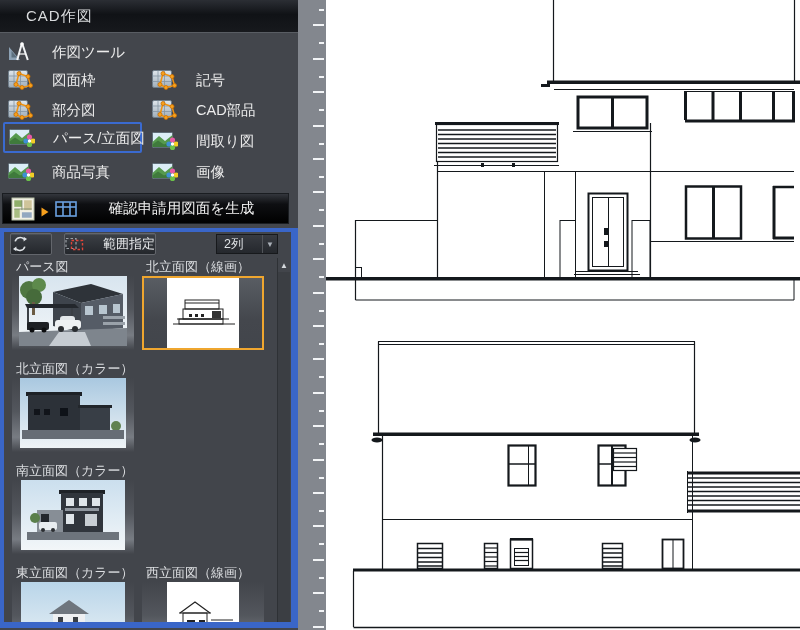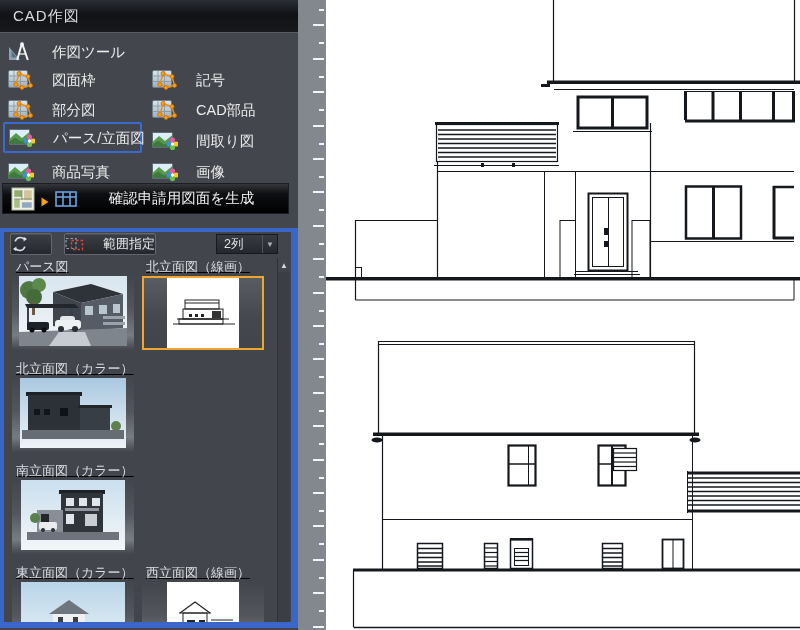--- a/index.html
+++ b/index.html
@@ -3,46 +3,46 @@
 <meta charset="utf-8">
 <style>
   * { margin:0; padding:0; box-sizing:border-box; }
   body { font-family:"Liberation Sans","DejaVu Sans",sans-serif; }
   .app { position:relative; width:800px; height:630px; background:#43464c; overflow:hidden; }
 
   
   .titlebar { position:absolute; left:0; top:0; width:298px; height:33px;
     background:linear-gradient(180deg,#2b2e34 0%,#101216 45%,#17191d 100%);
     border-bottom:1px solid #595d63; color:#d8dadc; font-size:15px;
-    display:flex; align-items:center; padding-left:13px; letter-spacing:1px; }
+    display:flex; align-items:center; padding-left:26px; letter-spacing:1px; }
   .mi { position:absolute; display:flex; align-items:center; gap:18px; height:24px;
     color:#ececec; font-size:14.5px; white-space:nowrap; cursor:default; }
   .mi .ic { display:inline-flex; width:26px; height:22px; flex:0 0 auto; }
   .selbox { position:absolute; left:3px; top:122px; width:139px; height:31px;
     border:2px solid #3a6ad0; border-radius:2px; }
-  .genbar { position:absolute; left:2px; top:183px; width:287px; height:31px;
+  .genbar { position:absolute; left:2px; top:193px; width:287px; height:31px;
     background:linear-gradient(180deg,#33363c 0%,#0e0f12 35%,#000 100%);
     border:1px solid #1a1d21; display:flex; align-items:center; padding:0 8px; gap:6px;
     color:#f2f2f2; font-size:14.5px; cursor:pointer; }
   .genbar .gen-label { flex:1; text-align:center; }
 
   
   .panel { position:absolute; left:0; top:228px; width:298px; height:400px;
     border:solid #3a66c8; border-width:4px 7px 6px 4px; background:#42454b; overflow:hidden; }
   .tbtn { position:absolute; height:22px; background:linear-gradient(180deg,#3c4046,#24272c);
     border:1px solid #63666c; border-radius:2px; display:flex; align-items:center;
     justify-content:space-between; gap:5px; color:#e6e8ea; font-size:13px; cursor:pointer;
     box-shadow:inset 0 1px rgba(255,255,255,.08); }
   .dropdown { position:absolute; left:212px; top:2px; width:62px; height:20px;
     background:linear-gradient(180deg,#383b41,#25282d); border:1px solid #17191c;
     color:#e0e3e6; font-size:12.5px; display:flex; align-items:center; cursor:pointer; }
   .dropdown .dval { flex:1; padding-left:7px; }
   .dropdown .darr { width:15px; height:100%; display:flex; align-items:center; justify-content:center;
     border-left:1px solid #515459; color:#aab0b8; font-size:8px; }
-  .cell { position:absolute; width:122px;text-decoration:underline; }
+  .cell { position:absolute; width:122px; }
   .thlabel { color:#dcdee1; font-size:13px; padding-left:4px; height:16px; white-space:nowrap; overflow:hidden; }
   .stage { position:relative; margin-top:2px; height:74px; display:flex; justify-content:center;
     background:linear-gradient(180deg,rgba(140,146,154,0) 0%,rgba(150,156,164,.20) 45%,rgba(185,191,199,.45) 80%,rgba(66,70,76,0) 100%); cursor:pointer; }
   .stage svg { display:block; }
   .stage.selected { border:2px solid #efa62f;
     background:linear-gradient(180deg,#595d63 0%,#44474d 60%,rgba(66,70,76,.2) 100%); }
   .scrollbar { position:absolute; left:273px; top:26px; bottom:0; width:13px;
     background:#3b3e43; border-left:1px solid #2e3135; }
   .scroll-up { position:absolute; left:0; top:0; width:12px; height:14px;
     display:flex; align-items:center; justify-content:center; cursor:pointer;

